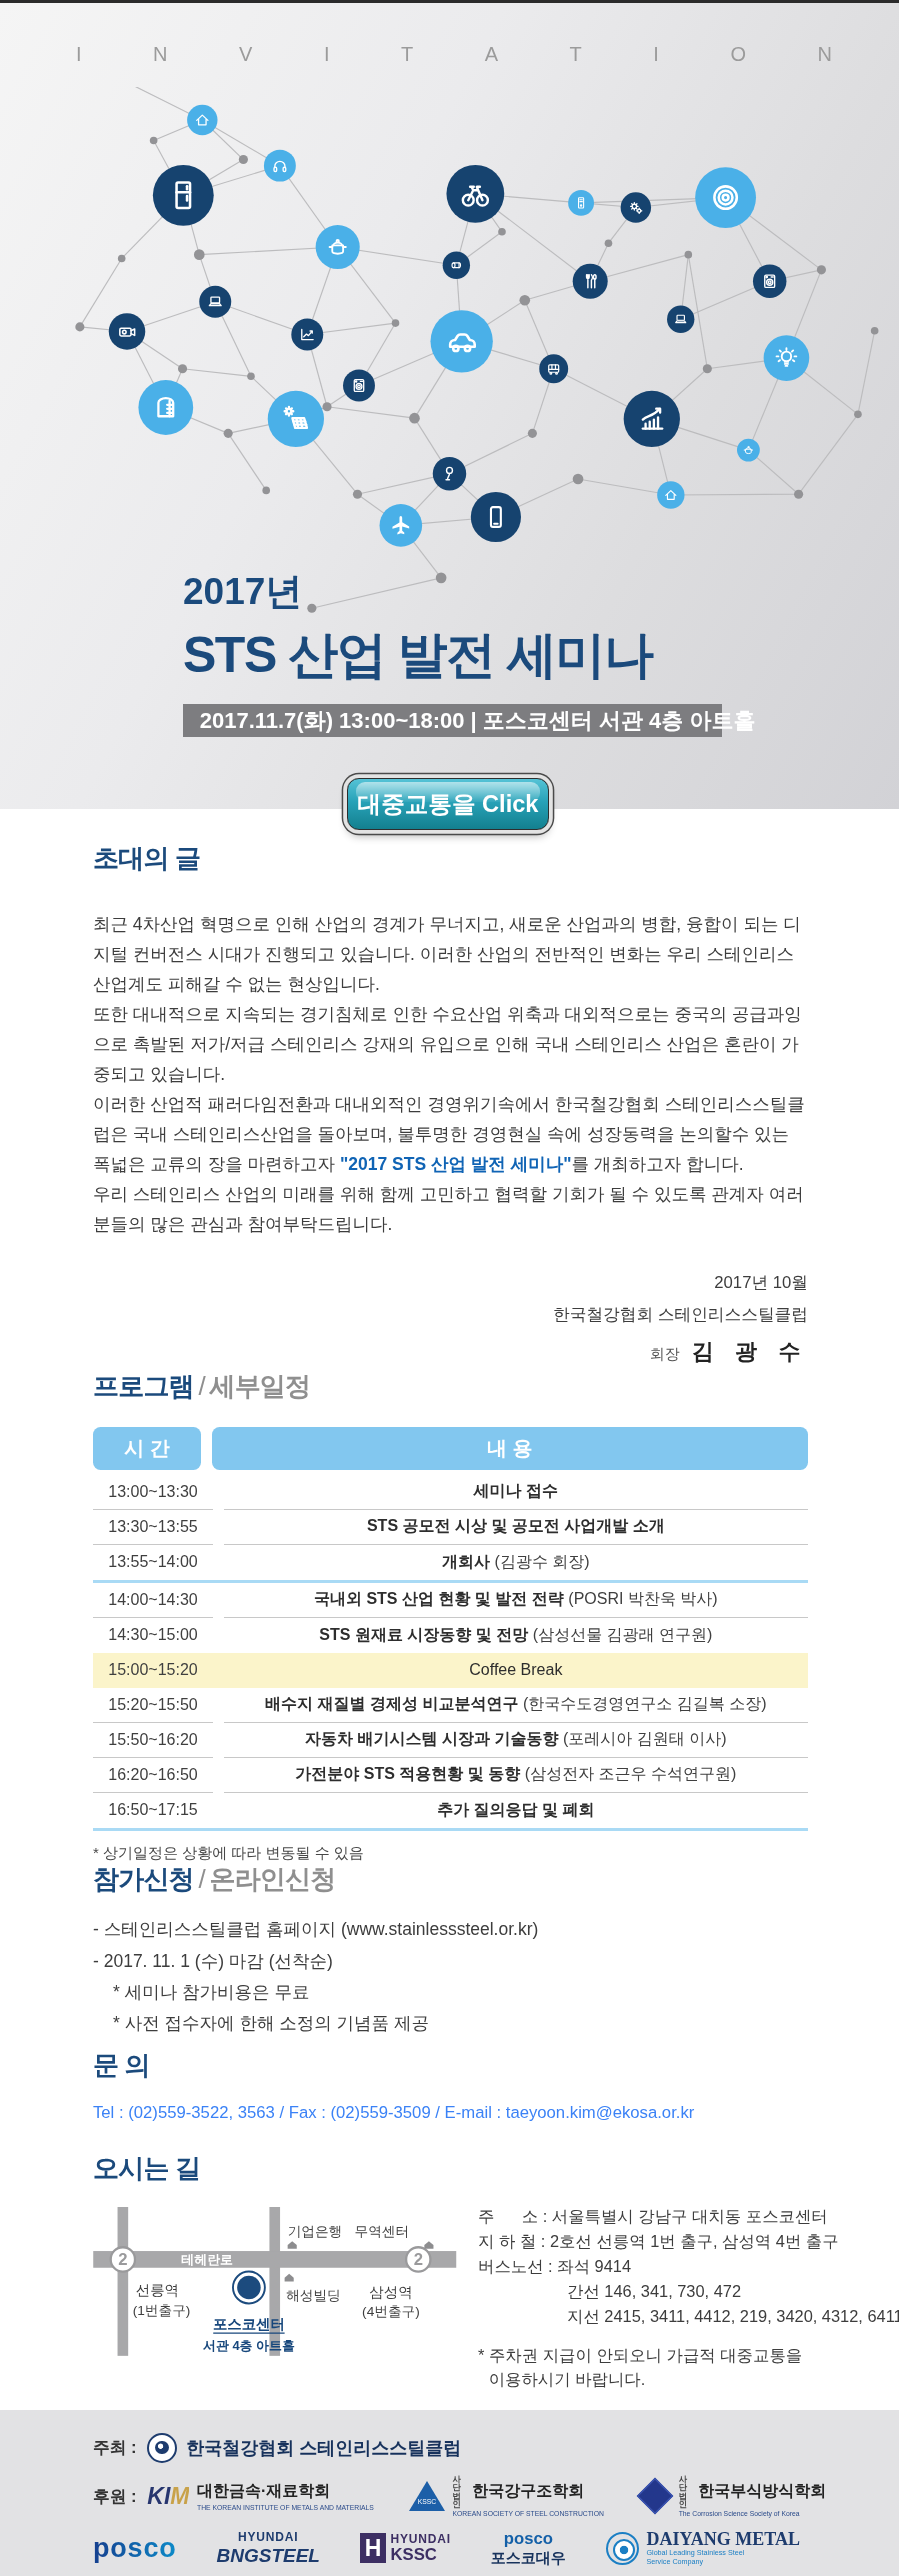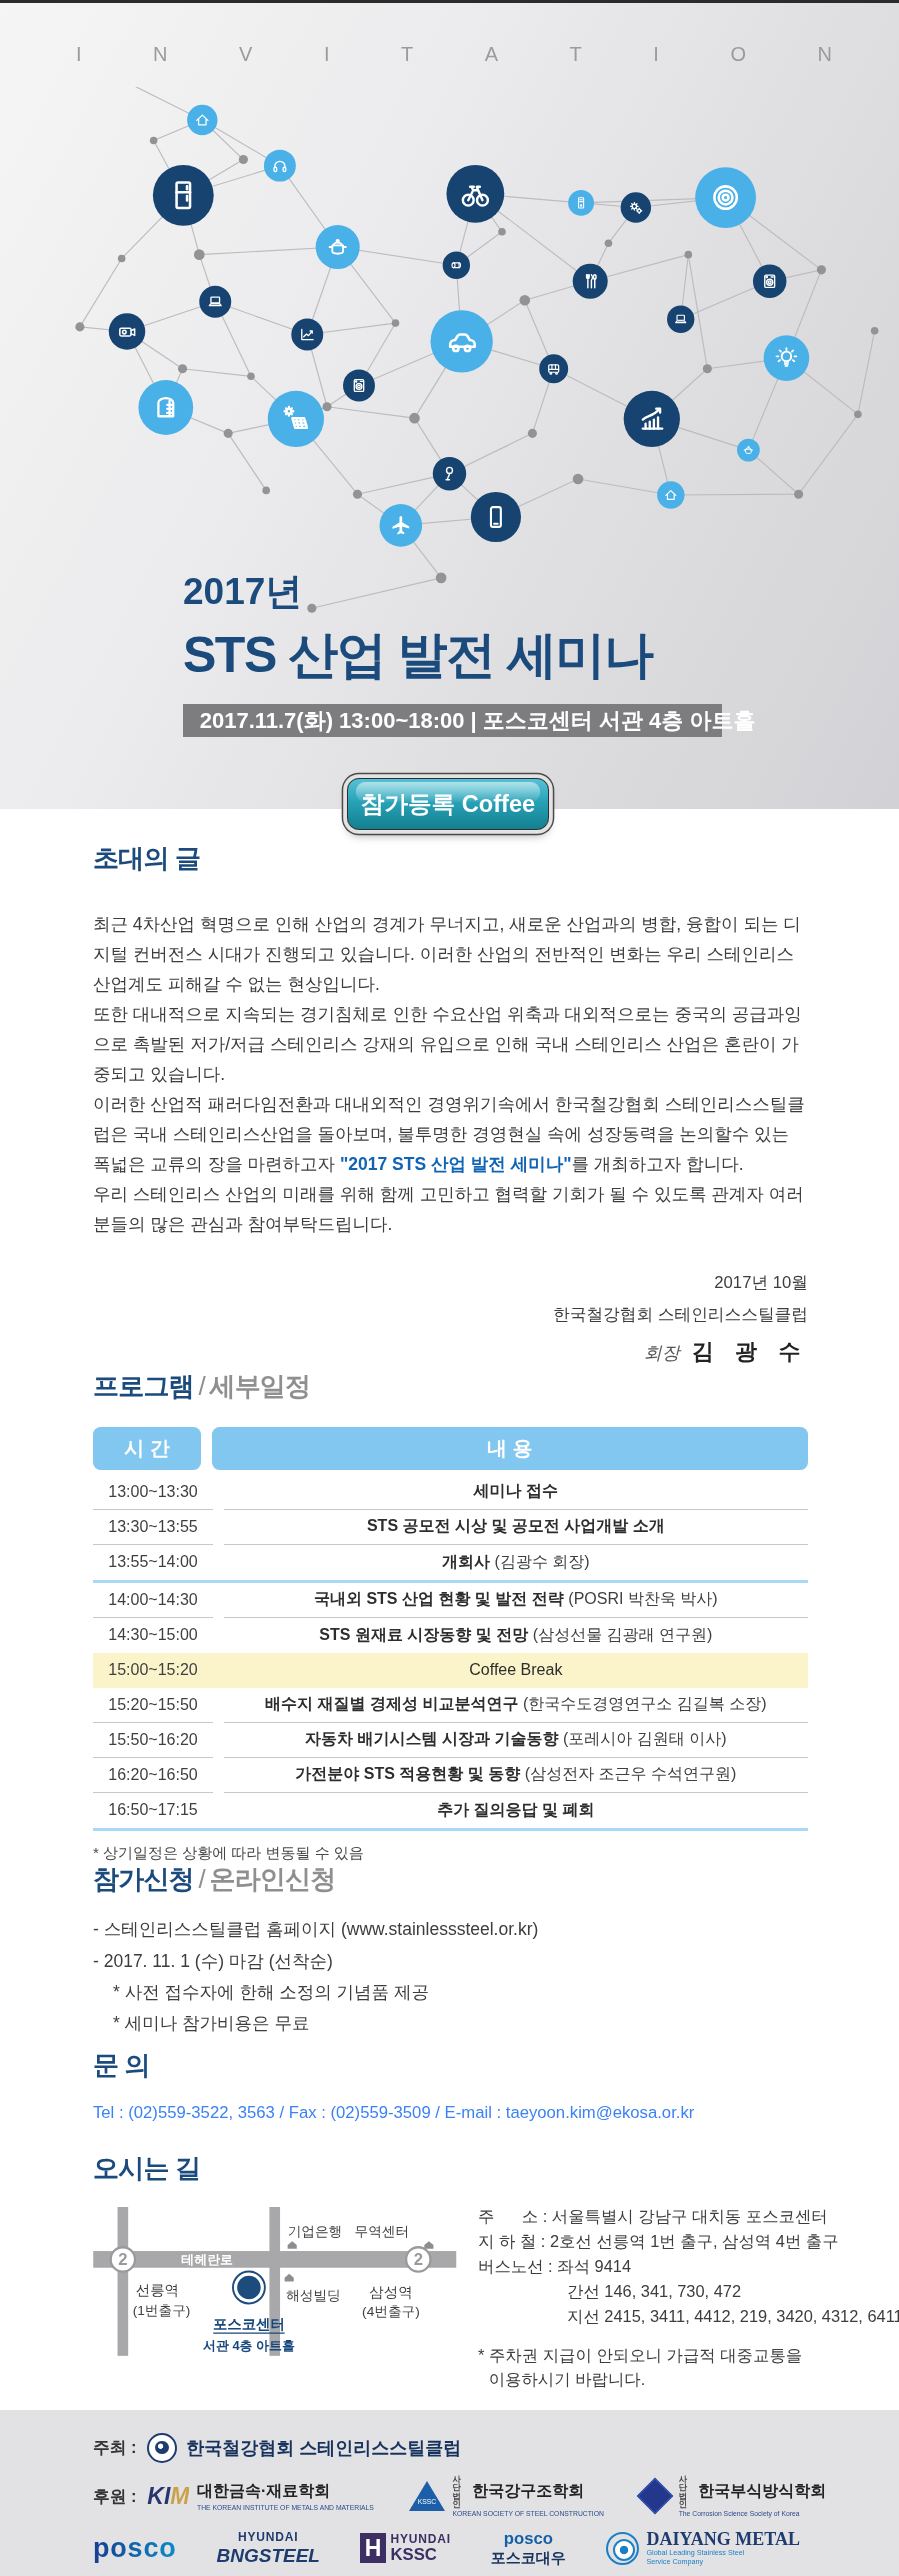--- a/index.html
+++ b/index.html
@@ -35,21 +35,21 @@
   .hsub  { color:#8f8f8f; font-weight:bold; }
 
   
   .invite-body { margin-top:33px; font-size:17.5px; line-height:30px; color:#3d3d3d; }
   .invite-body p { margin:0; }
   .hl-blue { color:#1064b5; font-weight:bold; }
   .closing { margin-top:32px; text-align:right; color:#3d3d3d; }
   .closing-date { font-size:16.7px; }
   .closing-org  { font-size:16.7px; margin-top:9px; }
   .closing-name-row { margin-top:10.7px; }
-  .closing-role { font-size:18px; color:#555; margin-right:12px;font-style:italic; }
+  .closing-role { font-size:15px; color:#555; margin-right:12px; }
   .closing-name { font-size:22px; font-weight:bold; letter-spacing:7.6px; color:#222; }
 
   
   .ptable { margin-top:23px; }
   .phead { display:flex; }
   .phead .hcell { background:#82c7ef; color:#fff; font-size:20px; font-weight:bold; height:43px; line-height:43px;
                   text-align:center; border-radius:7.6px; }
   .phead .htime { width:108px; margin-right:10.7px; }
   .phead .hcontent { flex:1; }
   #program-rows { margin-top:4.6px; }
@@ -484,21 +484,21 @@
         <g transform="translate(632.53 655.53) scale(1.6224999999999998)" stroke="#ffffff" stroke-width="1.7" fill="none" stroke-linecap="round" stroke-linejoin="round">
           <use href="#sym-smartphone" xlink:href="#sym-smartphone"></use>
         </g>
       </svg>
     <div class="title-block">
       <div class="title-year">2017년</div>
       <div class="title-main">STS 산업 발전 세미나</div>
       <div class="date-bar">2017.11.7(화) 13:00~18:00 | 포스코센터 서관 4층 아트홀</div>
     </div>
   </div>
-  <button class="register-btn">참가등록 Coffee</button>
+  <button class="register-btn">대중교통을 Click</button>
 
   <div class="section" style="top:841px">
     <h2><span class="hmain">초대의 글</span></h2>
     <div class="invite-body">
       <p>최근 4차산업 혁명으로 인해 산업의 경계가 무너지고, 새로운 산업과의 병합, 융합이 되는 디지털 컨버전스 시대가 진행되고 있습니다. 이러한 산업의 전반적인 변화는 우리 스테인리스 산업계도 피해갈 수 없는 현상입니다.</p>
       <p>또한 대내적으로 지속되는 경기침체로 인한 수요산업 위축과 대외적으로는 중국의 공급과잉으로 촉발된 저가/저급 스테인리스 강재의 유입으로 인해 국내 스테인리스 산업은 혼란이 가중되고 있습니다.</p>
       <p><span>이러한 산업적 패러다임전환과 대내외적인 경영위기속에서 한국철강협회 스테인리스스틸클럽은 국내 스테인리스산업을 돌아보며, 불투명한 경영현실 속에 성장동력을 논의할수 있는 폭넓은 교류의 장을 마련하고자 </span><span class="hl-blue">"2017 STS 산업 발전 세미나"</span><span>를 개최하고자 합니다.</span></p>
       <p>우리 스테인리스 산업의 미래를 위해 함께 고민하고 협력할 기회가 될 수 있도록 관계자 여러분들의 많은 관심과 참여부탁드립니다.</p>
     </div>
     <div class="closing">
@@ -601,22 +601,22 @@
     <div class="pnote">* 상기일정은 상황에 따라 변동될 수 있음</div>
   </div>
 
   <div class="section" style="top:1862px">
     <h2><span class="hmain">참가신청</span><span class="hsep">/</span><span class="hsub">온라인신청</span></h2>
     <div class="list-lines" id="apply-lines">
         <div class="dline">- 스테인리스스틸클럽 홈페이지 (www.stainlesssteel.or.kr)</div>
         <div class="dline">- 2017. 11. 1 (수) 마감 (선착순)</div>
       </div>
     <div class="sub-lines" id="apply-sublines">
+        <div class="dline">* 세미나 참가비용은 무료</div>
         <div class="dline">* 사전 접수자에 한해 소정의 기념품 제공</div>
-        <div class="dline">* 세미나 참가비용은 무료</div>
       </div>
   </div>
 
   <div class="section" style="top:2048px">
     <h2><span class="hmain">문 의</span></h2>
     <div class="contact-line">Tel : (02)559-3522, 3563  /  Fax : (02)559-3509  /  E-mail : taeyoon.kim@ekosa.or.kr</div>
   </div>
 
   <div class="section" style="top:2151px">
     <h2><span class="hmain">오시는 길</span></h2>

